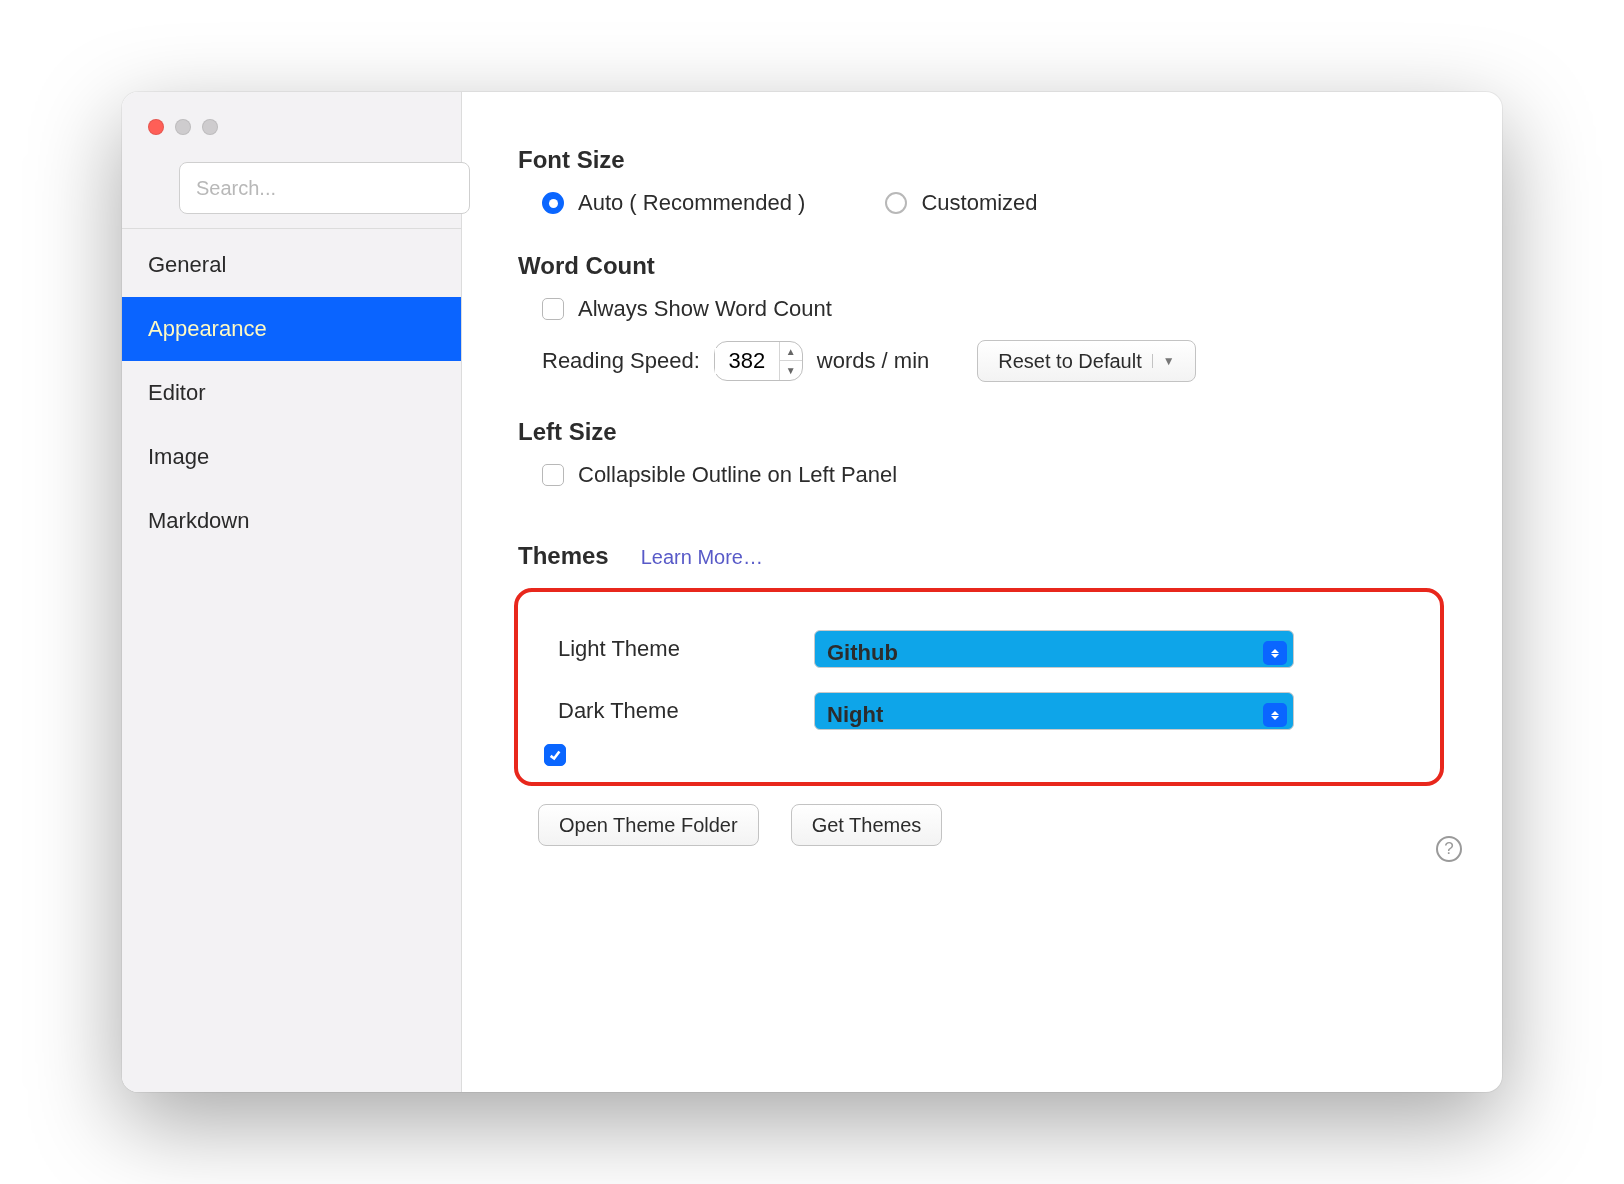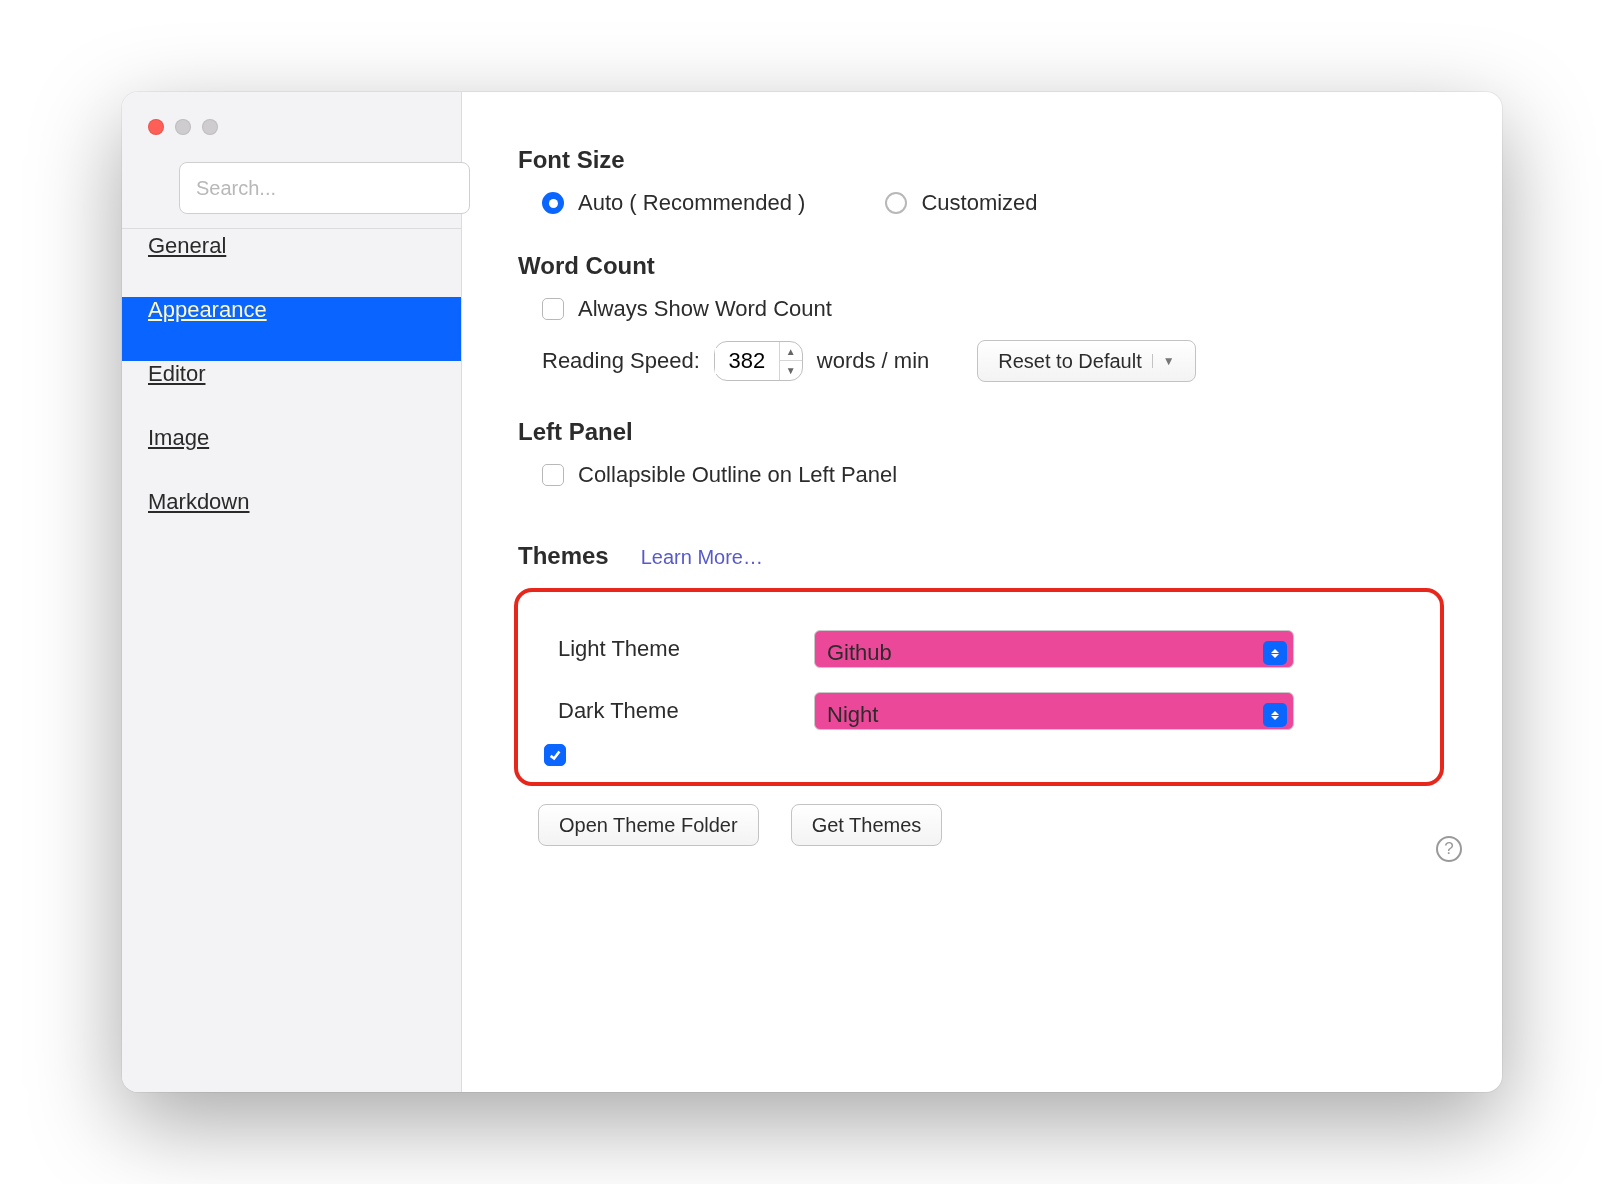--- a/index.html
+++ b/index.html
@@ -54,26 +54,25 @@
       background: #ffffff;
       outline: none;
       margin-left: 33px;
     }
     .search-input::placeholder { color: #b8b8b8; }
     .divider { height: 1px; background: #dcdcdc; }
     .nav { padding-top: 4px; }
     .nav-item {
       height: 64px;
       display: flex;
-      align-items: flex-start;
+      align-items: center;
       padding-left: 26px;
       font-size: 22px;
       color: #2a2a2a;
       cursor: default;
-      text-decoration: underline;
     }
     .nav-item.active {
       background: #0a64ff;
       color: #fef9c3;
     }
 
     .main {
       flex: 1;
       padding: 54px 58px 40px 56px;
       font-size: 22px;
@@ -154,23 +153,24 @@
       padding-left: 10px;
       font-size: 12px; color: #777;
     }
 
     
     .select {
       display: flex; align-items: center;
       height: 38px; width: 480px;
       border: 1px solid #c9c9c9;
       border-radius: 6px;
-      background: #ec4899;
+      background: #0ea5e9;
       padding: 8px 6px 0 12px;
       justify-content: space-between;
+      font-weight: bold;
     }
     .select-handle {
       width: 24px; height: 24px; border-radius: 5px;
       background: #0a66ff; display: flex; flex-direction: column;
       align-items: center; justify-content: center; gap: 1px;
     }
     .select-handle::before, .select-handle::after {
       content: ""; width: 0; height: 0;
       border-left: 4px solid transparent;
       border-right: 4px solid transparent;
@@ -274,21 +274,21 @@
       <span>words / min</span>
       <div style="width:20px"></div>
       <div class="btn">
         <span>Reset to Default</span>
         <span class="chevron">▼</span>
       </div>
     </div>
 
     <div class="spacer-md"></div>
 
-    <div class="section-title">Left Panel</div>
+    <div class="section-title">Left Size</div>
     <div class="row indent">
       <span class="checkbox">
         
       </span>
       <span>Collapsible Outline on Left Panel</span>
     </div>
 
     <div class="spacer-md"></div>
     <div class="spacer-sm"></div>
 

